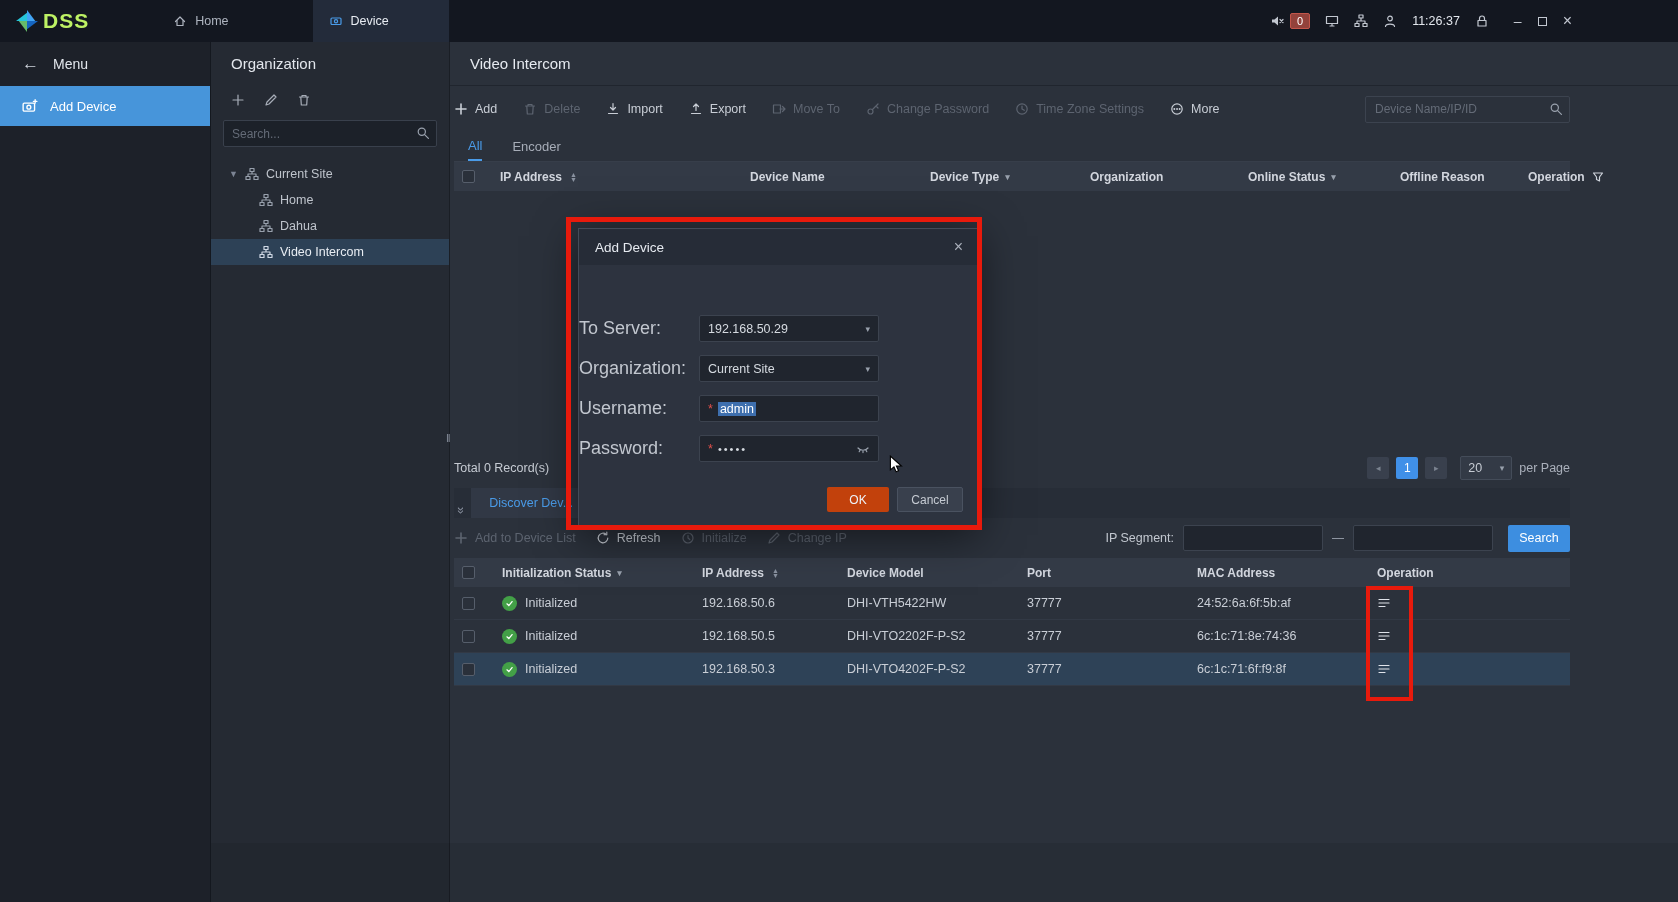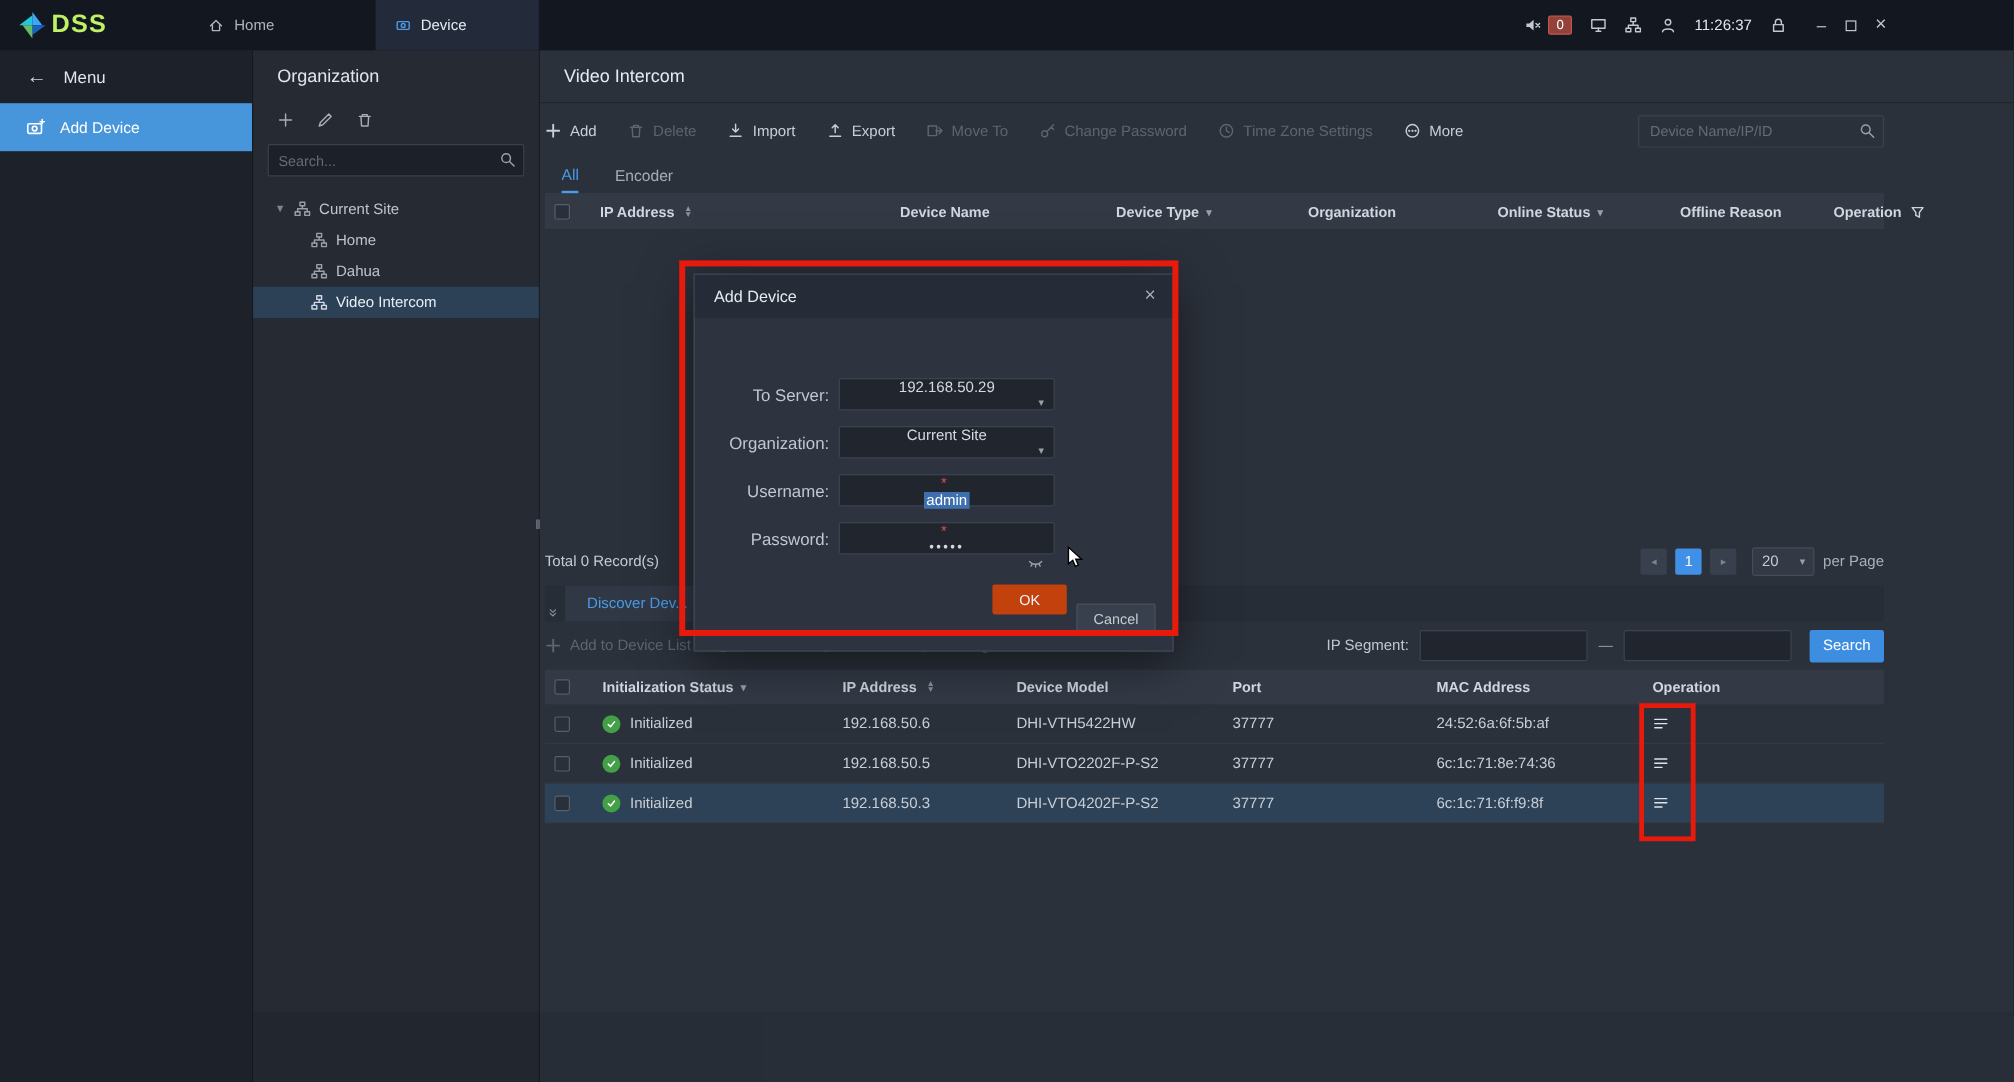--- a/index.html
+++ b/index.html
@@ -138,35 +138,35 @@
 
   
   .dialog { position: absolute; left: 578px; top: 228px; width: 400px; background: #2d333f;
             border: 1px solid #434b59; box-shadow: 0 8px 40px rgba(0,0,0,.55); z-index: 10; }
   .dlg-title { height: 36px; background: #262c37; display: flex; align-items: center;
                justify-content: space-between; padding: 0 14px 0 16px; color: #e6eaf0;
                font-size: 13.5px; }
   .dlg-close { color: #aab0bb; font-size: 16px; }
   .dlg-body { padding-top: 50px; }
   .fld { display: flex; align-items: center; margin-bottom: 13px; }
-  .fld-label { width: 112px; text-align: right; color: #c2c7cf; margin-right: 8px; font-size: 14px; }
+  .fld-label { width: 112px; text-align: left; color: #c2c7cf; margin-right: 8px; font-size: 18px; }
   .fld-ctrl { width: 180px; height: 27px; background: #20252e; border: 1px solid #3c434f;
               border-radius: 2px; display: flex; align-items: center; padding: 0 8px;
-              color: #d5dae0; font-size: 12.5px; flex-direction: column; }
+              color: #d5dae0; font-size: 12.5px; }
   .fld-ctrl .dd { margin-left: auto; }
   .req { color: #e04f4a; margin-right: 5px; }
   .sel-text { background: #3e6fae; color: #fff; padding: 0 2px; }
   .dots { letter-spacing: 2px; font-size: 11px; }
   .eye { margin-left: auto; color: #9aa2ae; }
   .dlg-btns { display: flex; justify-content: flex-end; gap: 8px; padding: 12px 14px 14px; }
   .btn-ok { width: 62px; height: 25px; background: #c2410c; color: #eef3fa; display: flex;
             align-items: center; justify-content: center; border-radius: 2px; }
   .btn-cancel { width: 66px; height: 25px; background: #39404d; border: 1px solid #4a5260;
                 color: #c6cbd3; display: flex; align-items: center; justify-content: center;
-                border-radius: 2px; margin-top: 16px; }
+                border-radius: 2px; }
 
   
   .red1 { position: absolute; left: 566px; top: 217px; width: 416px; height: 313px;
           border: 5px solid #e81a0c; z-index: 11; }
   .red2 { position: absolute; left: 1366px; top: 586px; width: 47px; height: 115px;
           border: 4px solid #e81a0c; z-index: 11; }
   .cursor { position: absolute; left: 889px; top: 455px; z-index: 12; }
   .splitter { position: absolute; left: 446px; top: 432px; color: #8a92a0; font-size: 11px; z-index: 4; }
   .bottom-strip { position: absolute; left: 211px; right: 0; bottom: 0; height: 59px;
                   background: rgba(0,0,0,0.07); z-index: 3; }

